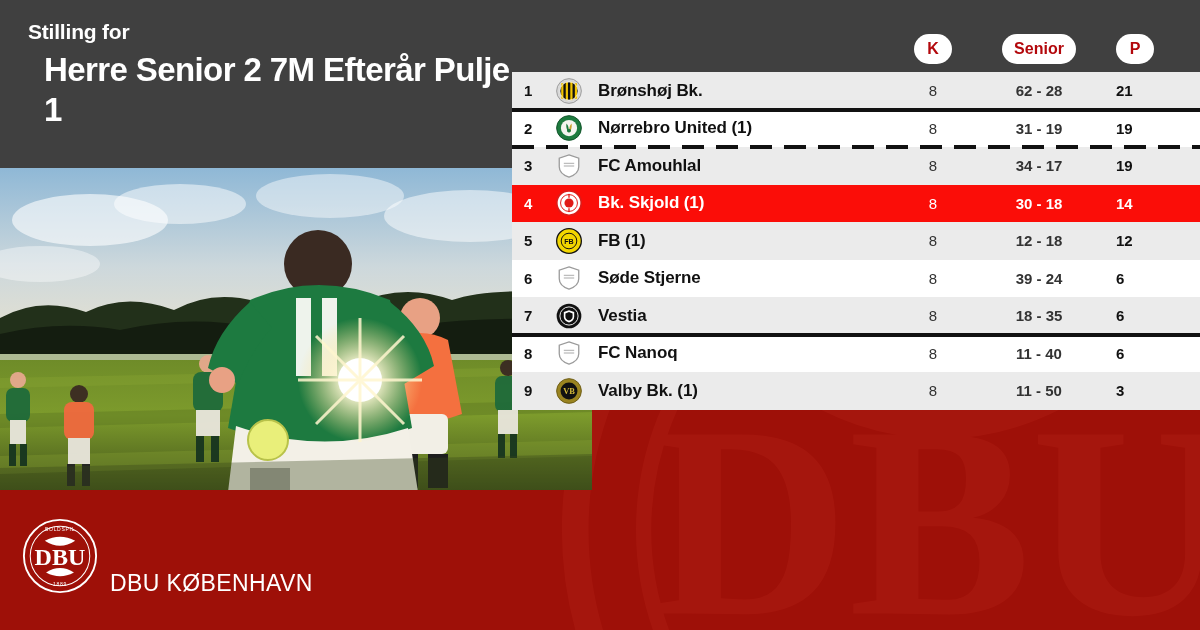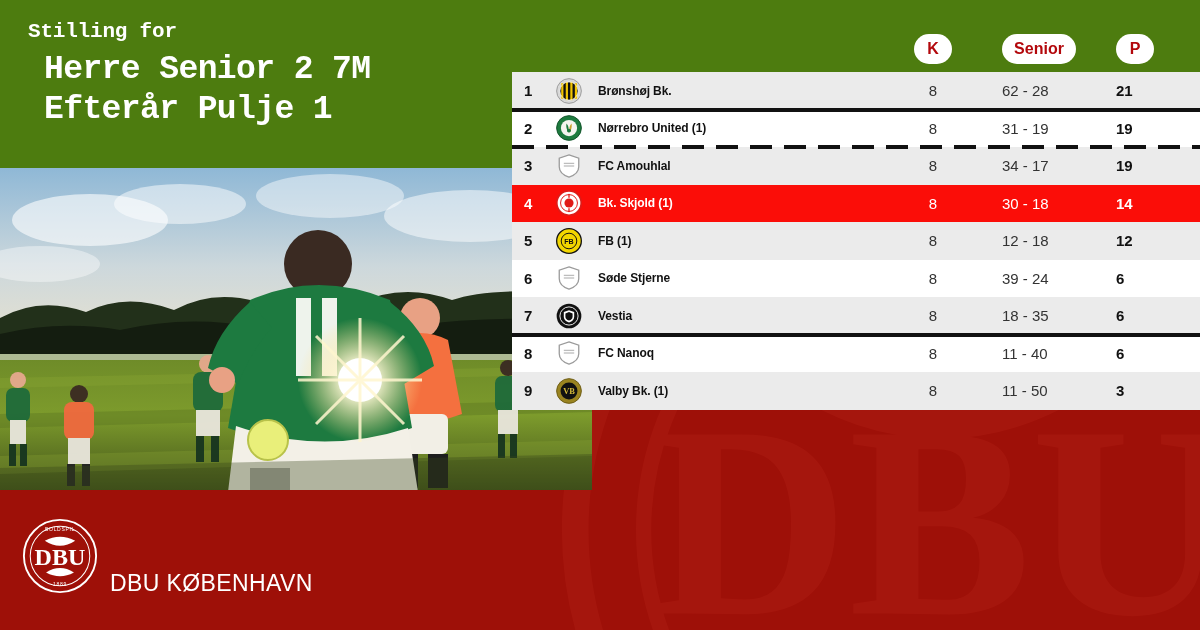--- a/index.html
+++ b/index.html
@@ -30,23 +30,22 @@
     pointer-events: none;
   }
   .watermark svg { width: 100%; height: 100%; display: block; }
 
   
   .header-band {
     position: absolute;
     left: 0; top: 0;
     width: 1200px;
     height: 168px;
-    background: #4d7c0f;
+    background: #404040;
     z-index: 2;
-    font-family: Liberation Mono, monospace;
   }
   .kicker {
     position: absolute;
     left: 28px; top: 20px;
     font-size: 21px;
     font-weight: bold;
     color: #ffffff;
     letter-spacing: -0.2px;
   }
   .headline {
@@ -146,40 +145,42 @@
   .row .crest {
     width: 38px;
     display: flex;
     align-items: center;
     justify-content: center;
   }
   .row .crest svg { display: block; width: 26px; height: 26px; }
   .row .team {
     flex: 1;
     padding-left: 10px;
-    font-size: 12px;
+    font-size: 17px;
     font-weight: bold;
     color: #111111;
     white-space: nowrap;
     letter-spacing: -0.1px;
   }
   .row .played {
     position: absolute;
     left: 402px;
     width: 38px;
     text-align: center;
     font-size: 15px;
     color: #333333;
   }
   .row .score {
     position: absolute;
     left: 490px;
     width: 74px;
+    text-align: center;
     font-size: 15px;
     color: #333333;
+    font-weight: bold;
   }
   .row .points {
     position: absolute;
     left: 604px;
     width: 38px;
     text-align: left;
     font-size: 15px;
     font-weight: bold;
     color: #111111;
   }

